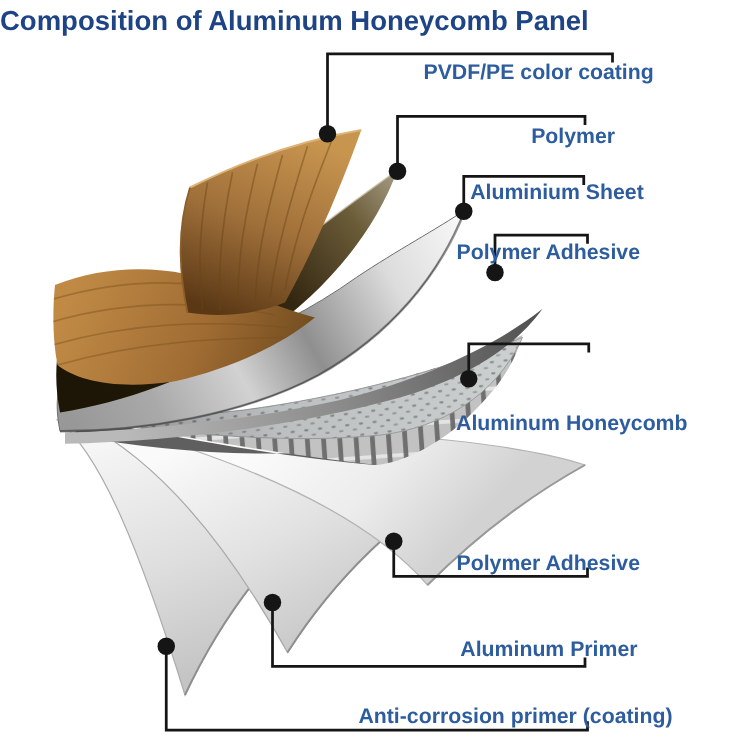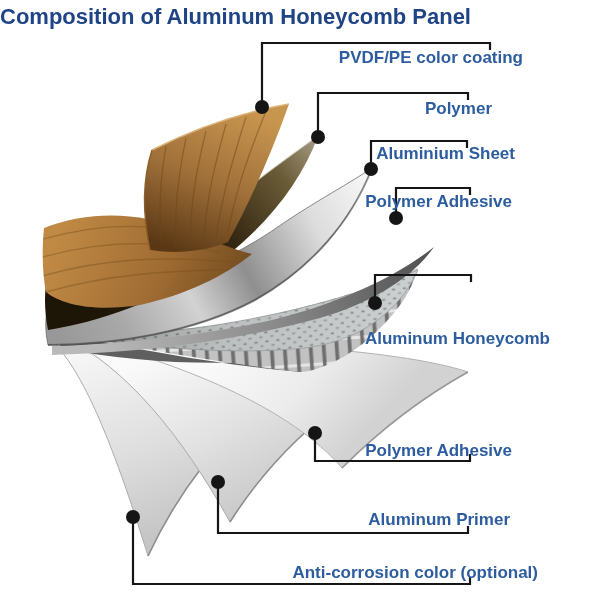--- a/index.html
+++ b/index.html
@@ -171,15 +171,15 @@
     </g>
   </svg>
 
   <div class="callout-label" style="top:48px;right:77px;">PVDF/PE color coating</div>
   <div class="callout-label" style="top:99px;right:108px;">Polymer</div>
   <div class="callout-label" style="top:144px;right:85px;">Aluminium Sheet</div>
   <div class="callout-label" style="top:192px;right:88px;">Polymer Adhesive</div>
   <div class="callout-label" style="top:281px;right:50px;margin-top:48px;">Aluminum Honeycomb</div>
   <div class="callout-label" style="top:441px;right:88px;">Polymer Adhesive</div>
   <div class="callout-label" style="top:510px;right:90px;">Aluminum Primer</div>
-  <div class="callout-label" style="top:563px;right:62px;">Anti-corrosion color (optional)</div>
+  <div class="callout-label" style="top:563px;right:62px;">Anti-corrosion primer (coating)</div>
 
 </div>
 
 </body></html>

